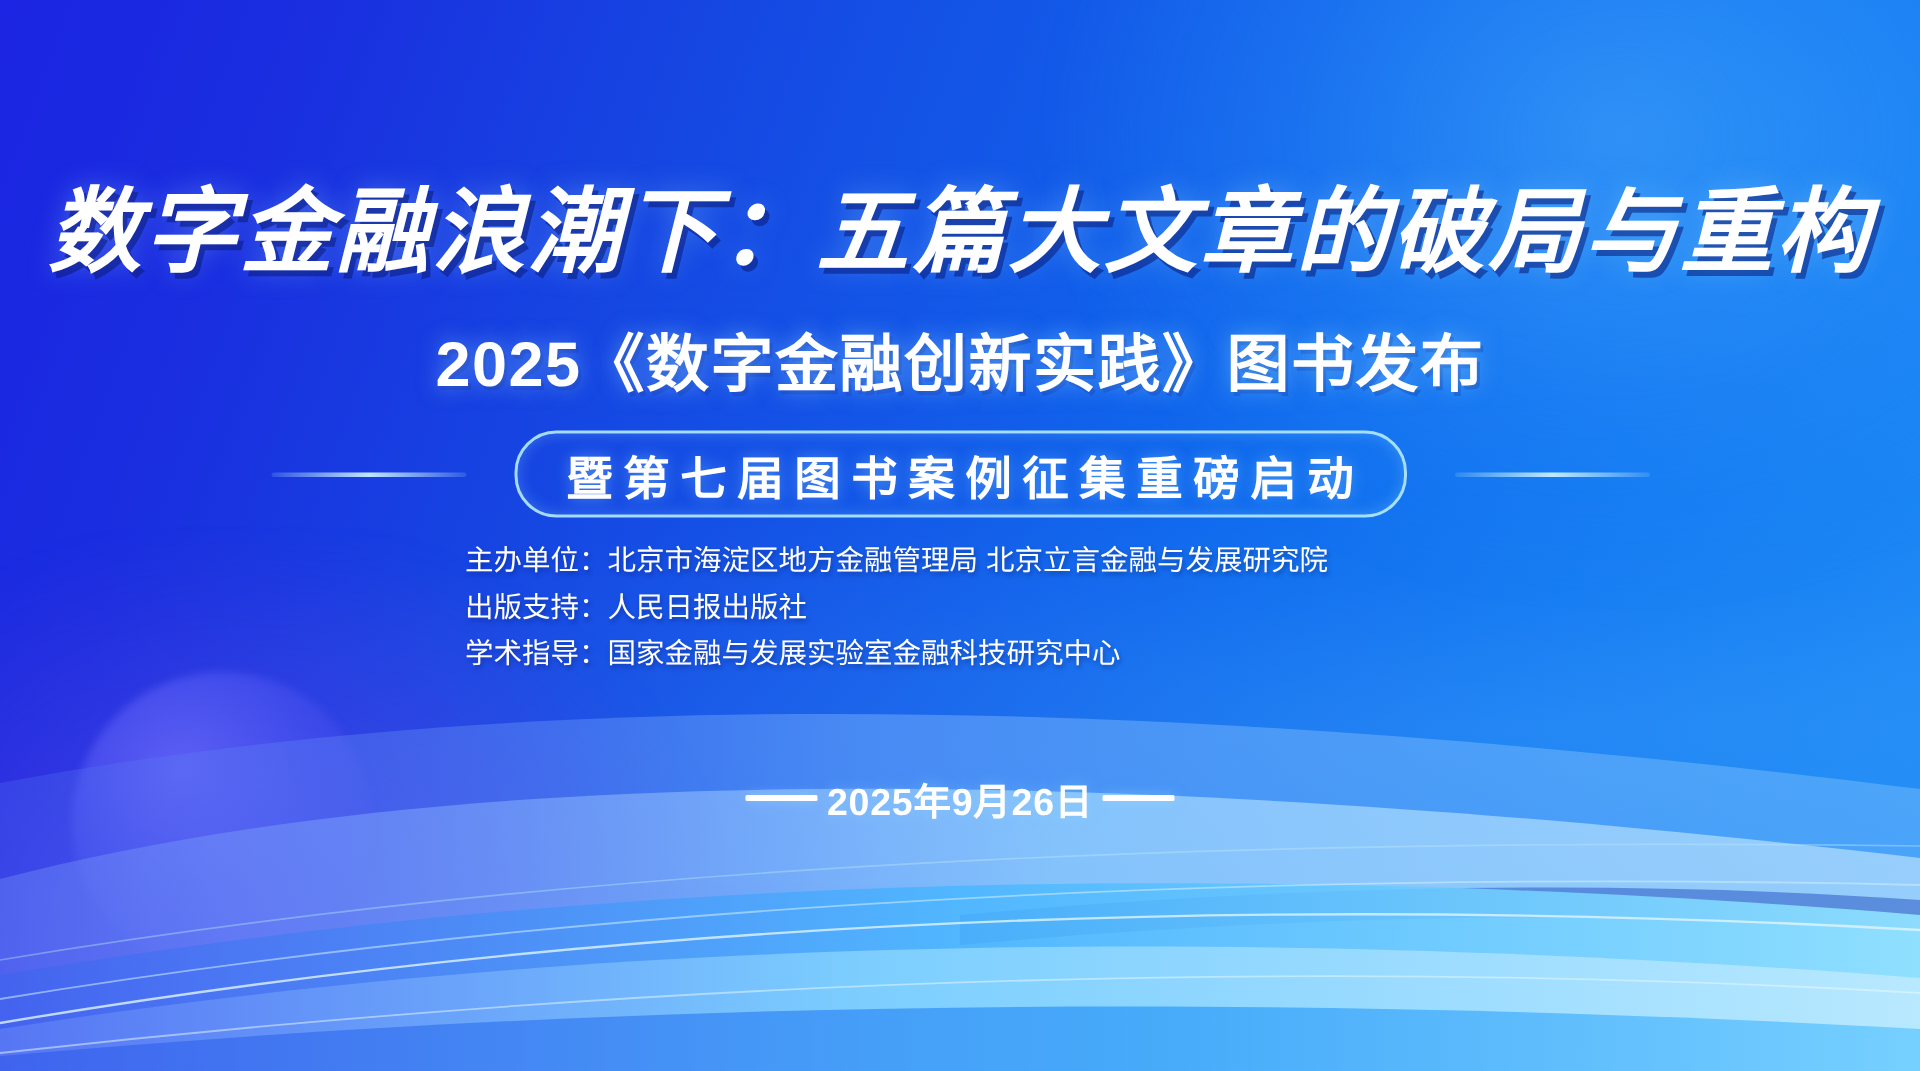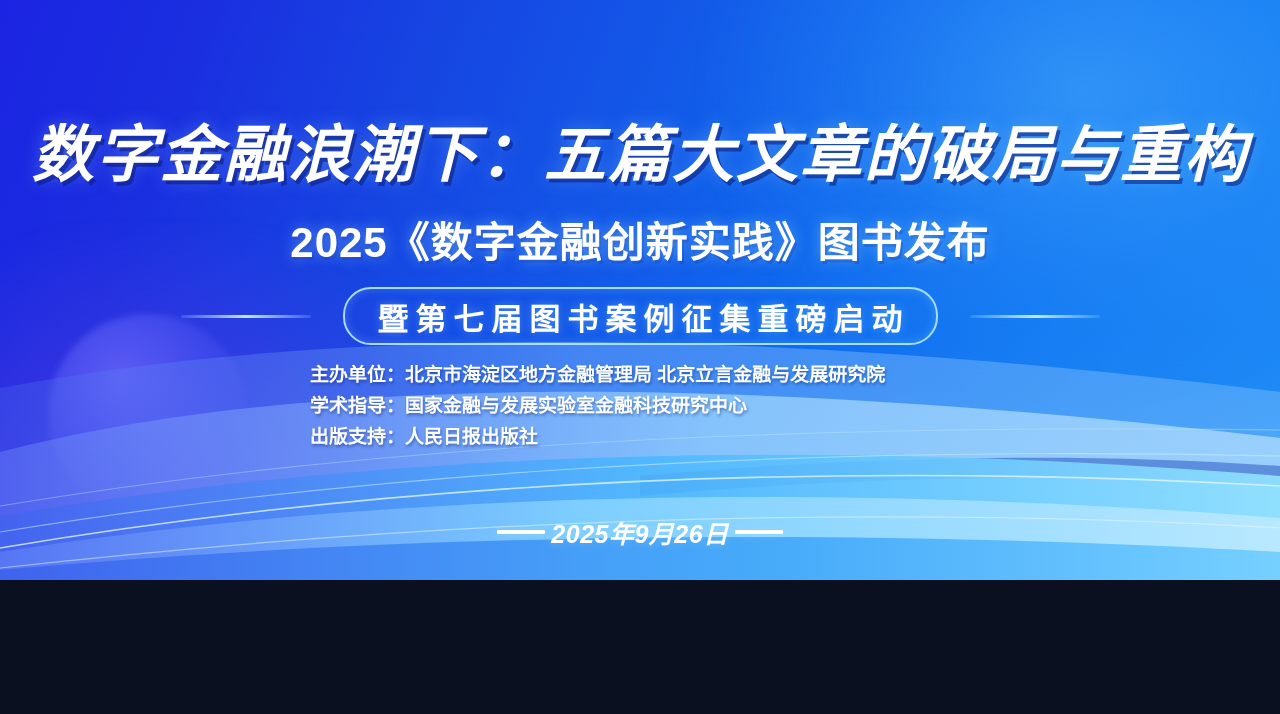--- a/index.html
+++ b/index.html
@@ -4,21 +4,21 @@
 <title>数字金融浪潮下</title>
 <style>
   html, body {
     margin: 0;
     padding: 0;
     background: #0b1020;
   }
   .poster {
     position: relative;
     width: 1280px;
-    height: 580px;
+    height: 714px;
     overflow: hidden;
     font-family: "Liberation Sans", "DejaVu Sans", sans-serif;
     background:
       linear-gradient(110deg,
         #1b24e2 0%,
         #1a2fe0 14%,
         #1645e2 30%,
         #1358e8 46%,
         #0f6bee 62%,
         #1178f2 76%,
@@ -152,38 +152,37 @@
     position: absolute;
     left: 0; right: 0;
     top: 360px;
     display: flex;
     flex-direction: column;
     align-items: center;
     gap: 1px;
   }
   .org-line {
     font-size: 19px;
-    font-weight: 700;
+    font-weight: 400;
     color: #ffffff;
     line-height: 30px;
     white-space: nowrap;
     text-shadow: 1px 2px 3px rgba(8,30,110,0.45);
     width: 660px;
     text-align: left;
   }
 
   .date-row {
     position: absolute;
     left: 0; right: 0;
     top: 514px;
     display: flex;
     align-items: center;
     justify-content: center;
     gap: 6px;
-    font-style: italic;
   }
   .date-dash {
     width: 48px;
     height: 4px;
     background: #ffffff;
     border-radius: 1px;
     box-shadow: 0 0 8px rgba(160,220,255,0.5);
   }
   .date-text {
     font-size: 25px;
@@ -260,22 +259,22 @@
     <div class="capsule-row">
       <span class="rule"></span>
       <span class="capsule">
         <span class="capsule-text">暨第七届图书案例征集重磅启动</span>
       </span>
       <span class="rule"></span>
     </div>
 
     <div class="org-block">
       <div class="org-line">主办单位：北京市海淀区地方金融管理局  北京立言金融与发展研究院</div>
+      <div class="org-line">出版支持：人民日报出版社</div>
       <div class="org-line">学术指导：国家金融与发展实验室金融科技研究中心</div>
-      <div class="org-line">出版支持：人民日报出版社</div>
     </div>
 
     <div class="date-row">
       <span class="date-dash"></span>
       <span class="date-text">2025年9月26日</span>
       <span class="date-dash"></span>
     </div>
 
   </div>
 </div>

